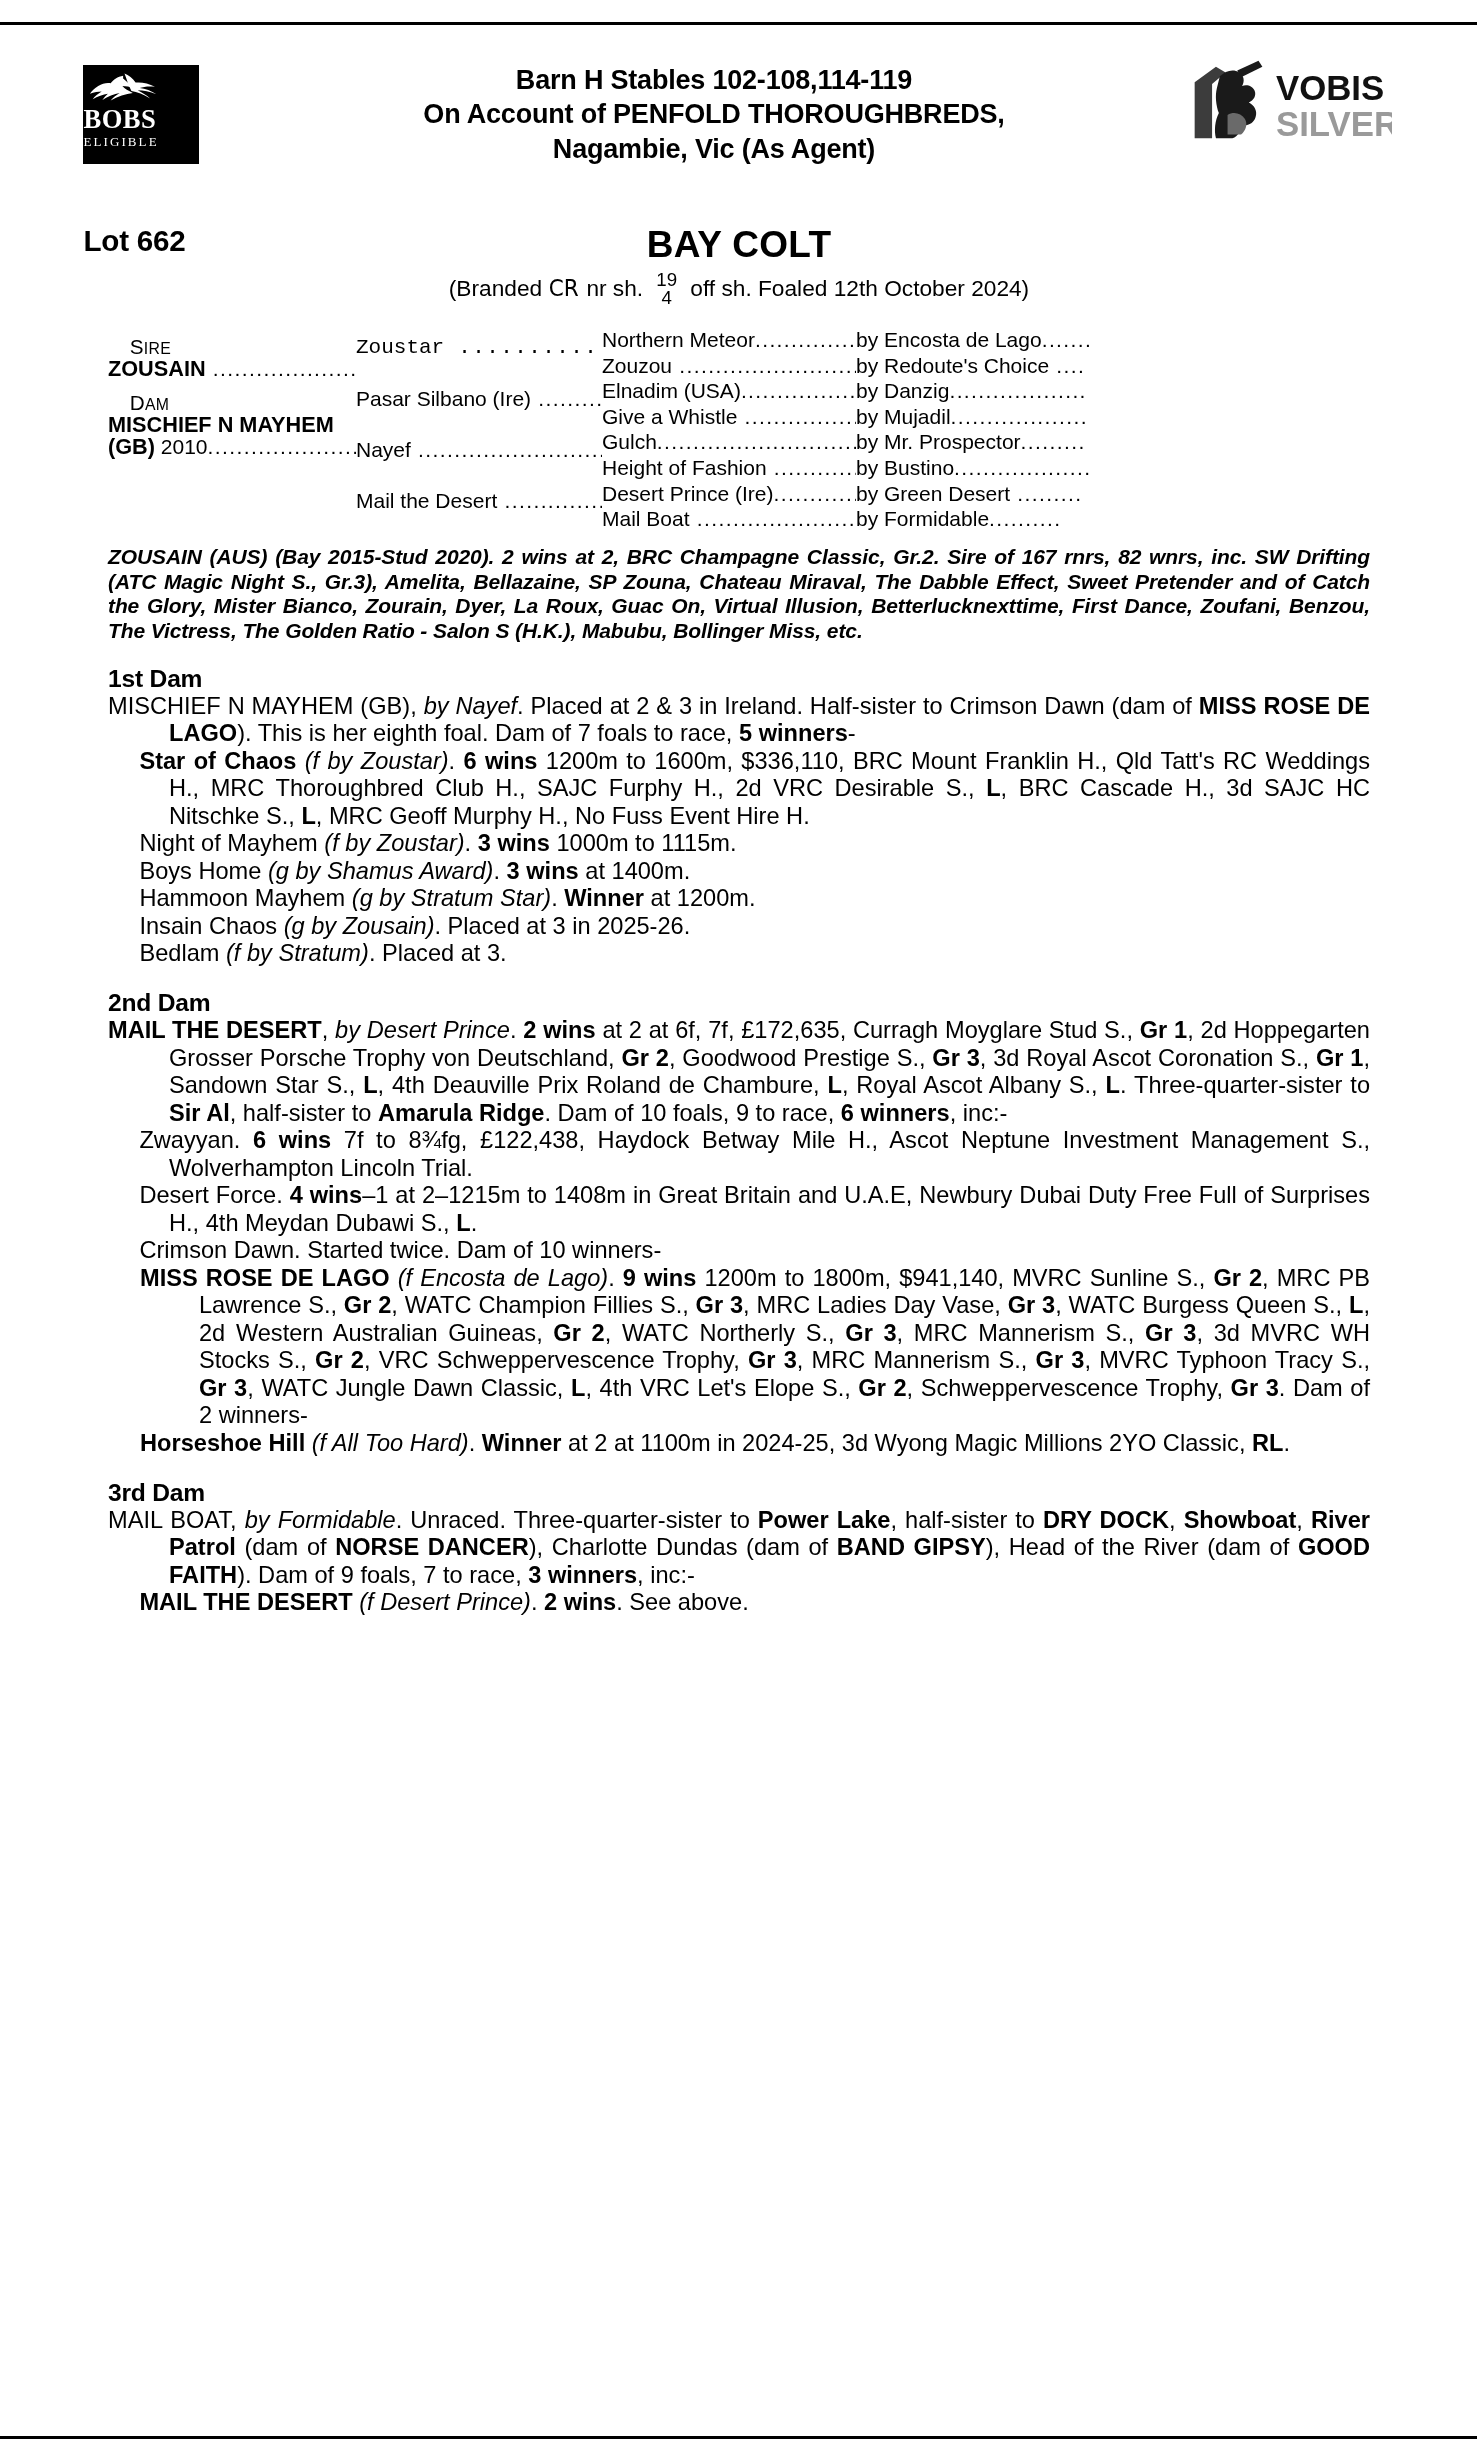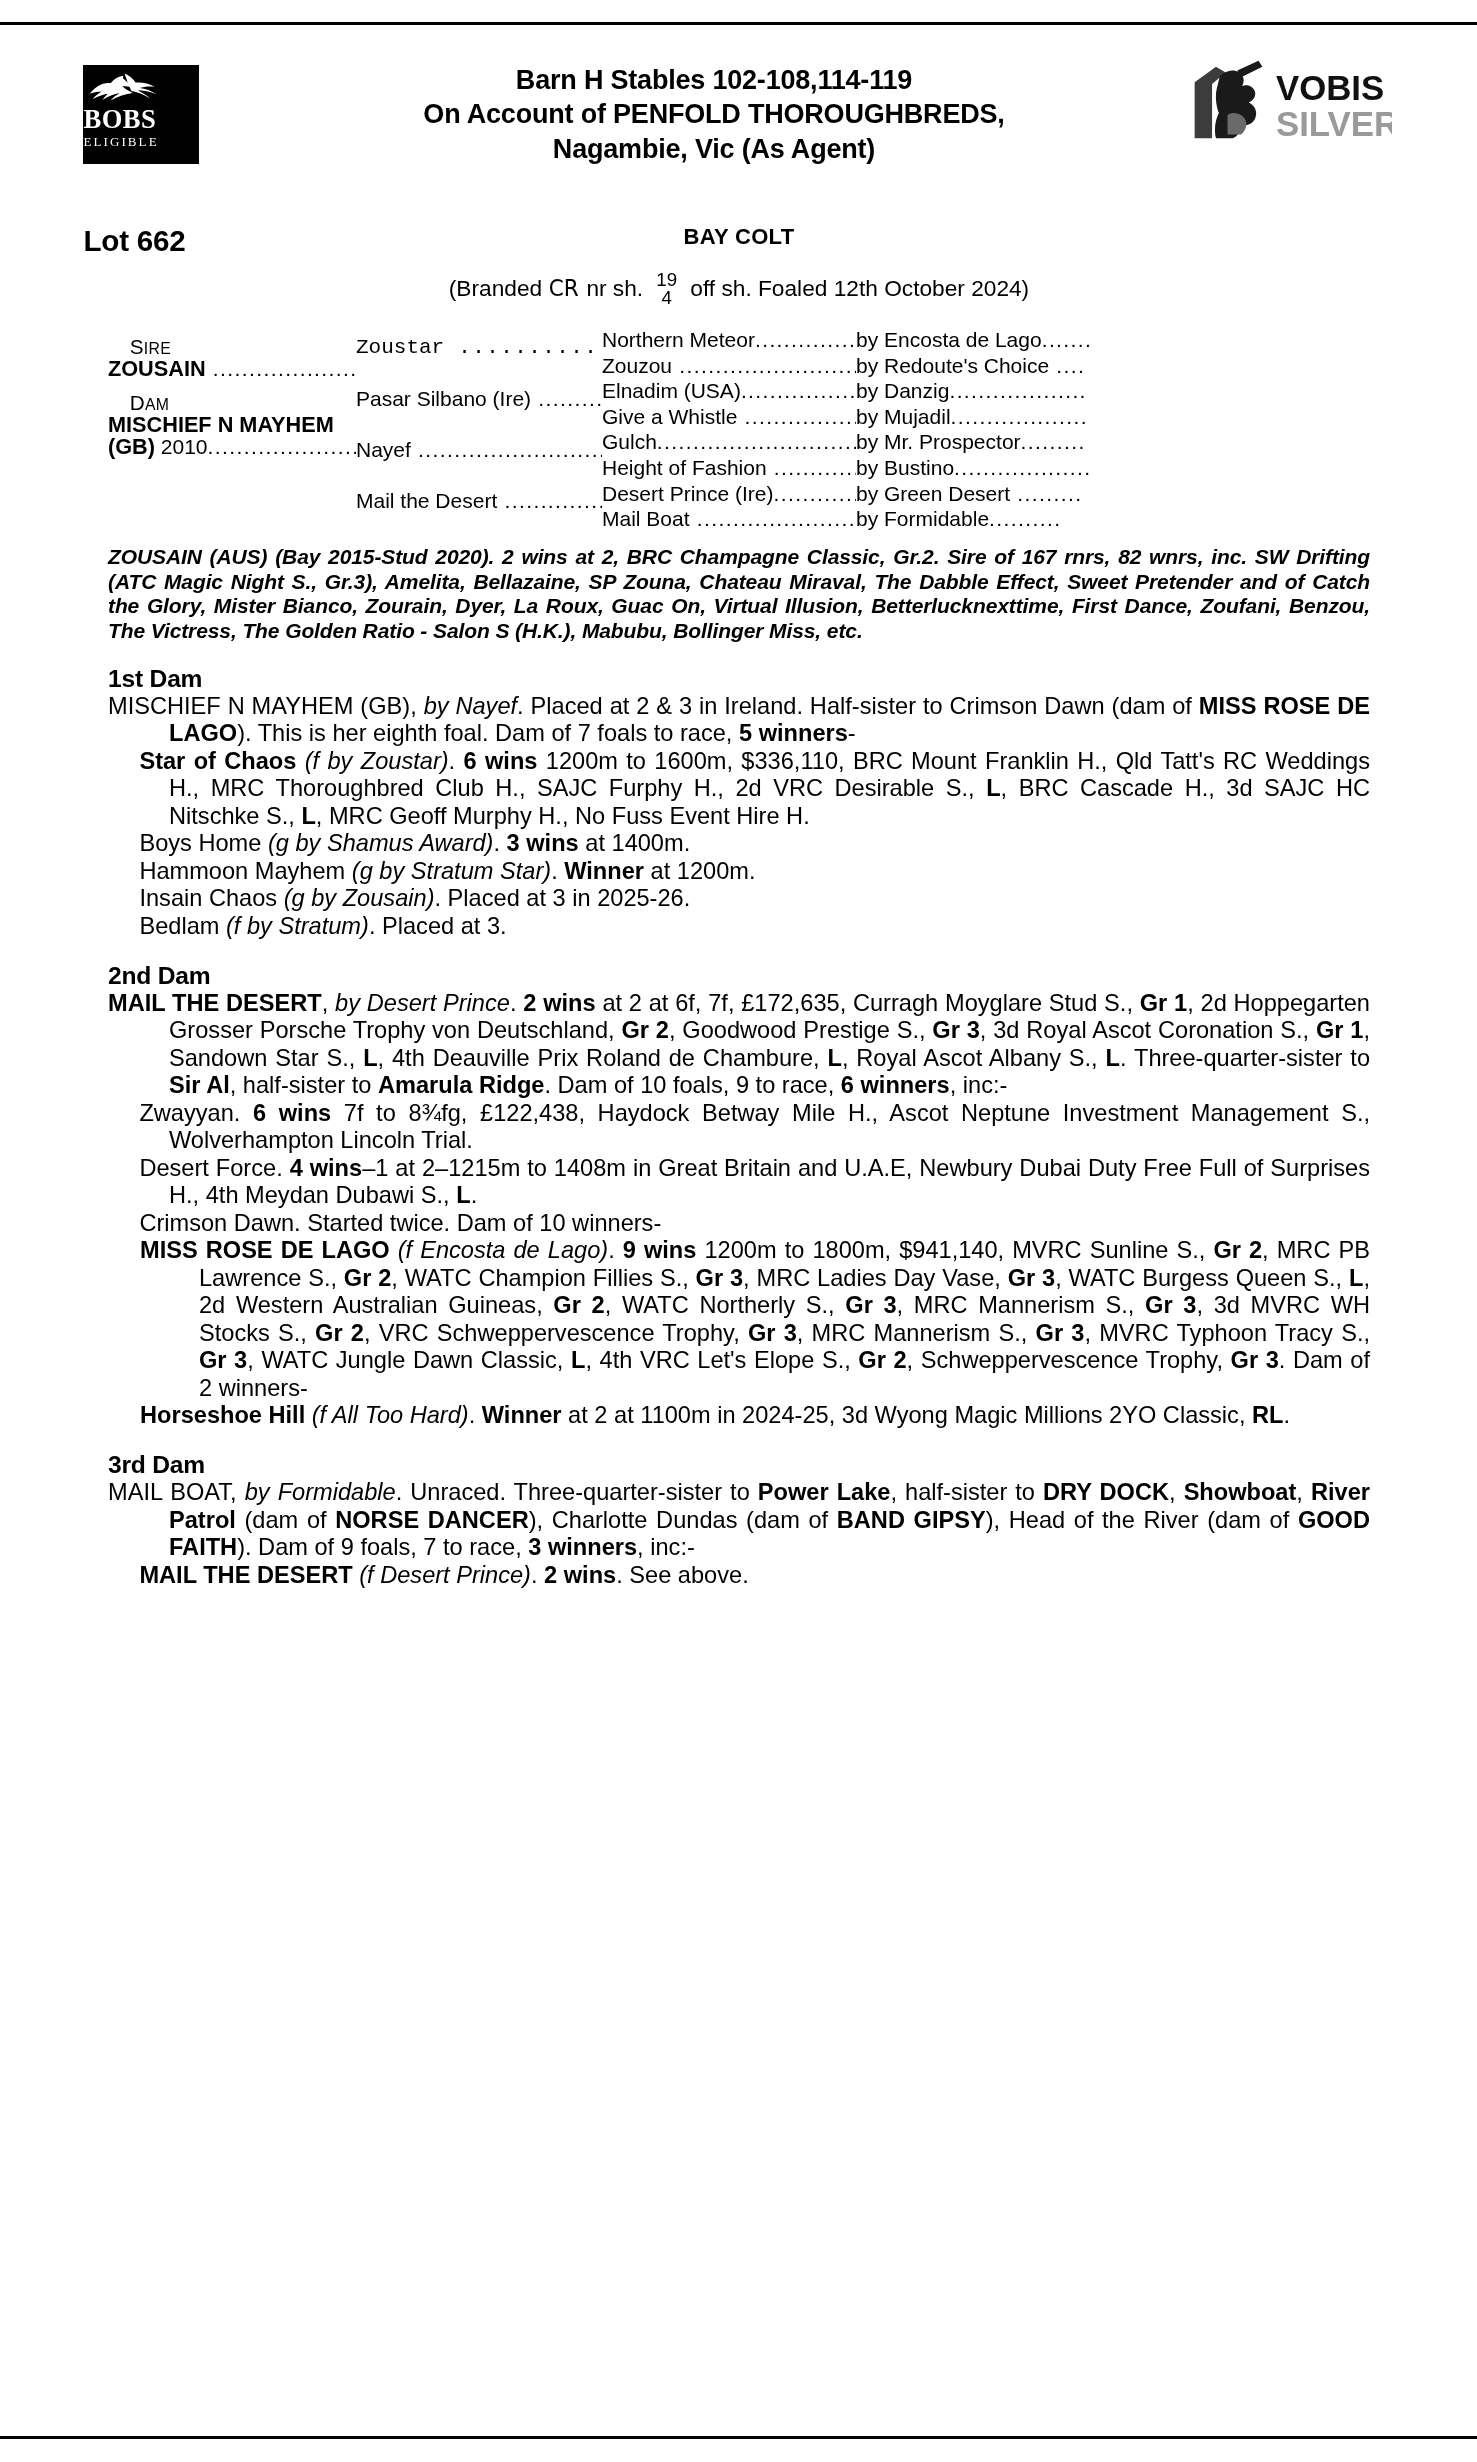--- a/index.html
+++ b/index.html
@@ -47,21 +47,21 @@
     position:absolute;right:-21.7px;top:13.8px;width:207px;height:89px;
   }
 
   
   .lotrow{position:relative;height:45px;margin-top:3.9px;}
   .lot{
     position:absolute;left:-24.6px;top:0;
     font-size:29.6px;font-weight:bold;font-stretch:condensed;letter-spacing:-0.2px;
   }
   .colour-sex{
-    text-align:center;font-size:22px;font-weight:bold;font-stretch:condensed;
+    text-align:center;font-size:37px;font-weight:bold;font-stretch:condensed;
     letter-spacing:0.3px;padding-right:0px;
   }
   .brandline{
     text-align:center;font-size:22.7px;margin-top:3px;line-height:1.1;
     white-space:nowrap;
   }
   .brandmark{
     font-family:"DejaVu Sans",sans-serif;letter-spacing:0px;
     display:inline-block;
     transform:scaleX(0.95);
@@ -292,20 +292,21 @@
       <div class="g4cell"><span>by Formidable</span><span class="dots">..........</span></div>
     </div>
   </div>
 
   <div class="sire-summary">ZOUSAIN (AUS) (Bay 2015-Stud 2020). 2 wins at 2, BRC Champagne Classic, Gr.2. Sire of 167 rnrs, 82 wnrs, inc. SW Drifting (ATC Magic Night S., Gr.3), Amelita, Bellazaine, SP Zouna, Chateau Miraval, The Dabble Effect, Sweet Pretender and of Catch the Glory, Mister Bianco, Zourain, Dyer, La Roux, Guac On, Virtual Illusion, Betterlucknexttime, First Dance, Zoufani, Benzou, The Victress, The Golden Ratio - Salon S (H.K.), Mabubu, Bollinger Miss, etc.</div>
 
   <div class="dam-head">1st Dam</div>
   <p class="para hang"><span>MISCHIEF N MAYHEM (GB)</span><span>, </span><i>by Nayef</i><span>. Placed at 2 &amp; 3 in Ireland. Half-sister to Crimson Dawn (dam of </span><b>MISS ROSE DE LAGO</b><span>). This is her eighth foal. Dam of 7 foals to race, </span><b>5 winners</b><span>-</span></p>
   <div>
     <p class="para hang2"><b>Star of Chaos</b><span> </span><i>(f by Zoustar)</i><span>. </span><b>6 wins</b><span> 1200m to 1600m, $336,110, BRC Mount Franklin H., Qld Tatt's RC Weddings H., MRC Thoroughbred Club H., SAJC Furphy H., 2d VRC Desirable S., </span><b>L</b><span>, BRC Cascade H., 3d SAJC HC Nitschke S., </span><b>L</b><span>, MRC Geoff Murphy H., No Fuss Event Hire H.</span></p>
+    <p class="para hang2 nj"><span>Night of Mayhem</span><span> </span><i>(f by Zoustar)</i><span>. </span><b>3 wins</b><span> 1000m to 1115m.</span></p>
     <p class="para hang2 nj"><span>Boys Home</span><span> </span><i>(g by Shamus Award)</i><span>. </span><b>3 wins</b><span> at 1400m.</span></p>
     <p class="para hang2 nj"><span>Hammoon Mayhem</span><span> </span><i>(g by Stratum Star)</i><span>. </span><b>Winner</b><span> at 1200m.</span></p>
     <p class="para hang2 nj"><span>Insain Chaos</span><span> </span><i>(g by Zousain)</i><span>. Placed at 3 in 2025-26.</span></p>
     <p class="para hang2 nj"><span>Bedlam</span><span> </span><i>(f by Stratum)</i><span>. Placed at 3.</span></p>
   </div>
 
   <div class="dam-head">2nd Dam</div>
   <p class="para hang"><b>MAIL THE DESERT</b><span>, </span><i>by Desert Prince</i><span>. </span><b>2 wins</b><span> at 2 at 6f, 7f, £172,635, Curragh Moyglare Stud S., </span><b>Gr 1</b><span>, 2d Hoppegarten Grosser Porsche Trophy von Deutschland, </span><b>Gr 2</b><span>, Goodwood Prestige S., </span><b>Gr 3</b><span>, 3d Royal Ascot Coronation S., </span><b>Gr 1</b><span>, Sandown Star S., </span><b>L</b><span>, 4th Deauville Prix Roland de Chambure, </span><b>L</b><span>, Royal Ascot Albany S., </span><b>L</b><span>. Three-quarter-sister to </span><b>Sir Al</b><span>, half-sister to </span><b>Amarula Ridge</b><span>. Dam of 10 foals, 9 to race, </span><b>6 winners</b><span>, inc:-</span></p>
   <div>
     <p class="para hang2"><span>Zwayyan. </span><b>6 wins</b><span> 7f to 8¾fg, £122,438, Haydock Betway Mile H., Ascot Neptune Investment Management S., Wolverhampton Lincoln Trial.</span></p>

